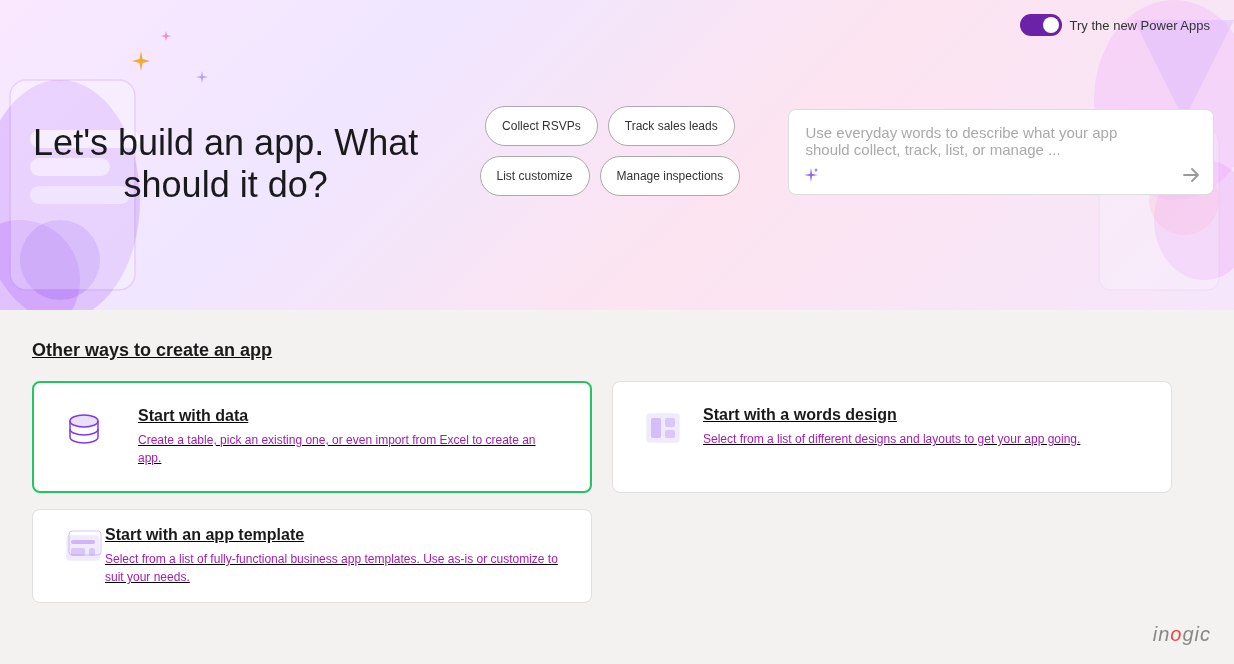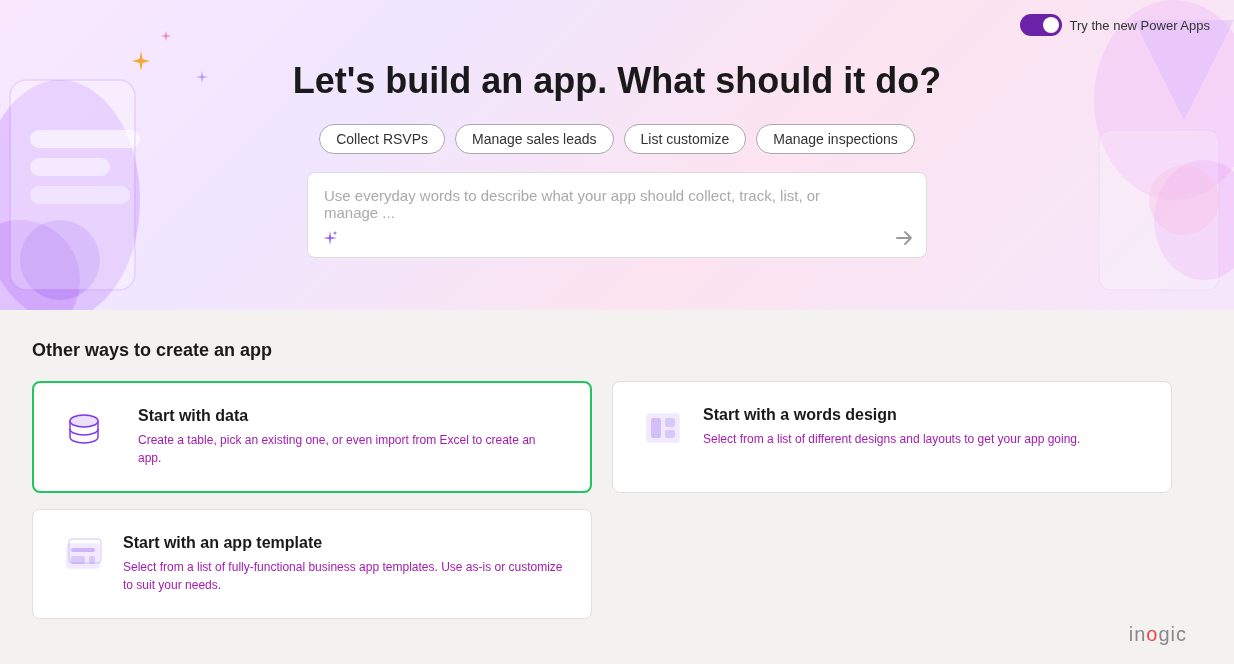--- a/index.html
+++ b/index.html
@@ -11,21 +11,20 @@
     }
 
     
     .hero {
       position: relative;
       width: 100%;
       min-height: 310px;
       background: linear-gradient(135deg, #f9e8ff 0%, #f0e6ff 30%, #fce4f0 60%, #f5e6fb 100%);
       overflow: hidden;
       display: flex;
-      flex-direction: column;
       align-items: center;
       padding: 30px 20px 20px;
     }
 
     
     .deco-left {
       position: absolute;
       left: 0;
       top: 0;
       width: 230px;
@@ -72,21 +71,21 @@
       border-radius: 50%;
     }
 
     .toggle-label {
       font-size: 13px;
       color: #333;
     }
 
     .hero-title {
       font-size: 36px;
-      font-weight: 700;
+      font-weight: 400;
       color: #1a1a1a;
       margin-top: 30px;
       margin-bottom: 22px;
       text-align: center;
       position: relative;
       z-index: 1;
     }
 
     .suggestion-chips {
       display: flex;
@@ -94,22 +93,22 @@
       flex-wrap: wrap;
       justify-content: center;
       margin-bottom: 18px;
       position: relative;
       z-index: 1;
     }
 
     .chip {
       border: 1.5px solid #aaa;
       border-radius: 20px;
-      padding: 6px 16px;
-      font-size: 14px;
+      padding: 12px 16px;
+      font-size: 12px;
       background: white;
       color: #333;
       cursor: pointer;
       transition: border-color 0.2s, background 0.2s;
     }
 
     .input-wrapper {
       position: relative;
       width: 620px;
       max-width: 90%;
@@ -162,20 +161,21 @@
 
     .ai-preview-text a {
       color: #7c3aed;
       text-decoration: none;
     }
 
     
     .main-content {
       padding: 30px 32px;
       background: #f3f2f1;
+      text-decoration: underline;
     }
 
     .section-title {
       font-size: 18px;
       font-weight: 600;
       color: #1a1a1a;
       margin-bottom: 20px;
     }
 
     .cards-row {
@@ -230,50 +230,50 @@
       display: flex;
       gap: 20px;
       flex-wrap: wrap;
       margin-top: 16px;
     }
 
     .card-half {
       background: white;
       border: 1.5px solid #e0e0e0;
       border-radius: 8px;
-      padding: 24px 28px;
+      padding: 16px 28px;
       flex: 1;
       min-width: 280px;
       max-width: 560px;
       cursor: pointer;
       display: flex;
       align-items: flex-start;
-      gap: 18px;
       transition: box-shadow 0.2s;
     }
 
     
     .card-spacer {
       flex: 1;
       min-width: 280px;
       max-width: 560px;
     }
 
     
     .star {
       position: absolute;
       pointer-events: none;
     }
 
     .branding {
       position: absolute;
       bottom: 18px;
-      right: 47px;
+      right: 23px;
       font-size: 20px;
       color: #aaa;
+      font-style: italic;
       letter-spacing: 1px;
       font-weight: 300;
     }
     .branding span.in { color: #888; }
     .branding span.o-dot { color: #e44; }
     .branding span.gic { color: #888; }
   </style>
 </head>
 <body>
 
@@ -312,21 +312,21 @@
 
   <div class="toggle-bar">
     <div class="toggle-switch"></div>
     <span class="toggle-label">Try the new Power Apps</span>
   </div>
 
   <h1 class="hero-title">Let's build an app. What should it do?</h1>
 
   <div class="suggestion-chips">
     <button class="chip">Collect RSVPs</button>
-    <button class="chip">Manage sales leads</button>
+    <button class="chip">Track sales leads</button>
     <button class="chip">List customize</button>
     <button class="chip">Manage inspections</button>
   </div>
 
   <div class="input-wrapper">
     <textarea placeholder="Use everyday words to describe what your app should collect, track, list, or manage ..." style=""></textarea>
     <span class="input-ai-icon">
       
       <svg width="18" height="18" viewBox="0 0 18 18" fill="none">
         <path d="M9 2 L10 8 L16 9 L10 10 L9 16 L8 10 L2 9 L8 8 Z" fill="#7c3aed" opacity="0.8"></path>

